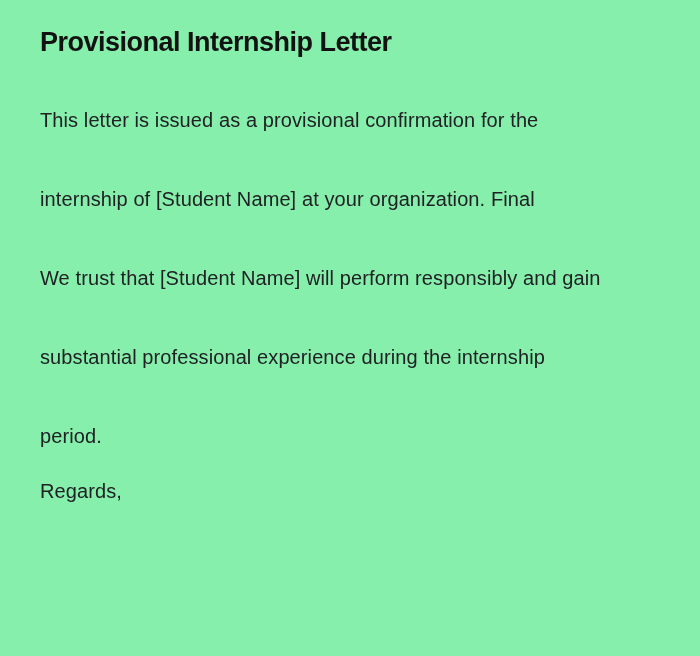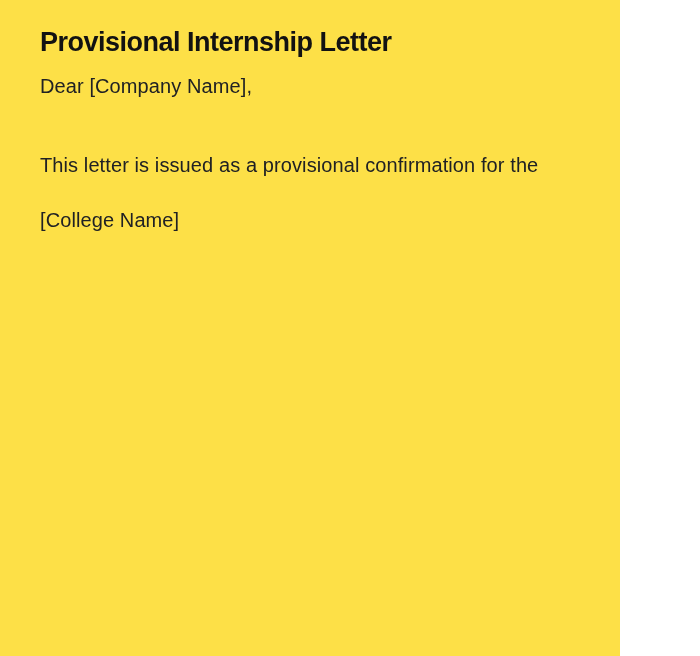--- a/index.html
+++ b/index.html
@@ -9,24 +9,24 @@
   }
   body {
     width: 700px;
     height: 656px;
     box-sizing: border-box;
     overflow: hidden;
     font-family: "Liberation Sans", "DejaVu Sans", sans-serif;
   }
   .letter {
     box-sizing: border-box;
-    width: 620px;
+    width: 700px;
     height: 656px;
     padding: 25px 40px 0 40px;
-    background: #fde047;
+    background: #86efac;
   }
   h1.title {
     margin: 0 0 10px 0;
     font-size: 27px;
     line-height: 34px;
     font-weight: 700;
     letter-spacing: -0.5px;
     color: #121212;
   }
   p.para {
@@ -43,25 +43,30 @@
     margin-top: 44px;
   }
 </style>
 </head>
 <body>
 
 <main class="letter">
 
   <h1 class="title">Provisional Internship Letter</h1>
 
-  <p class="para">Dear [Company Name],</p>
 
   <p class="para">
     <span class="ln">This letter is issued as a provisional confirmation for the</span>
+    <span class="ln">internship of [Student Name] at your organization. Final</span>
   </p>
+
+  <p class="para">
+    <span class="ln">We trust that [Student Name] will perform responsibly and gain</span>
+    <span class="ln">substantial professional experience during the internship</span>
+    <span class="ln">period.</span>
+  </p>
+
+  <p class="para">Regards,</p>
 
 
 
 
-
-  <p class="para">[College Name]</p>
-
 </main>
 
 </body></html>

